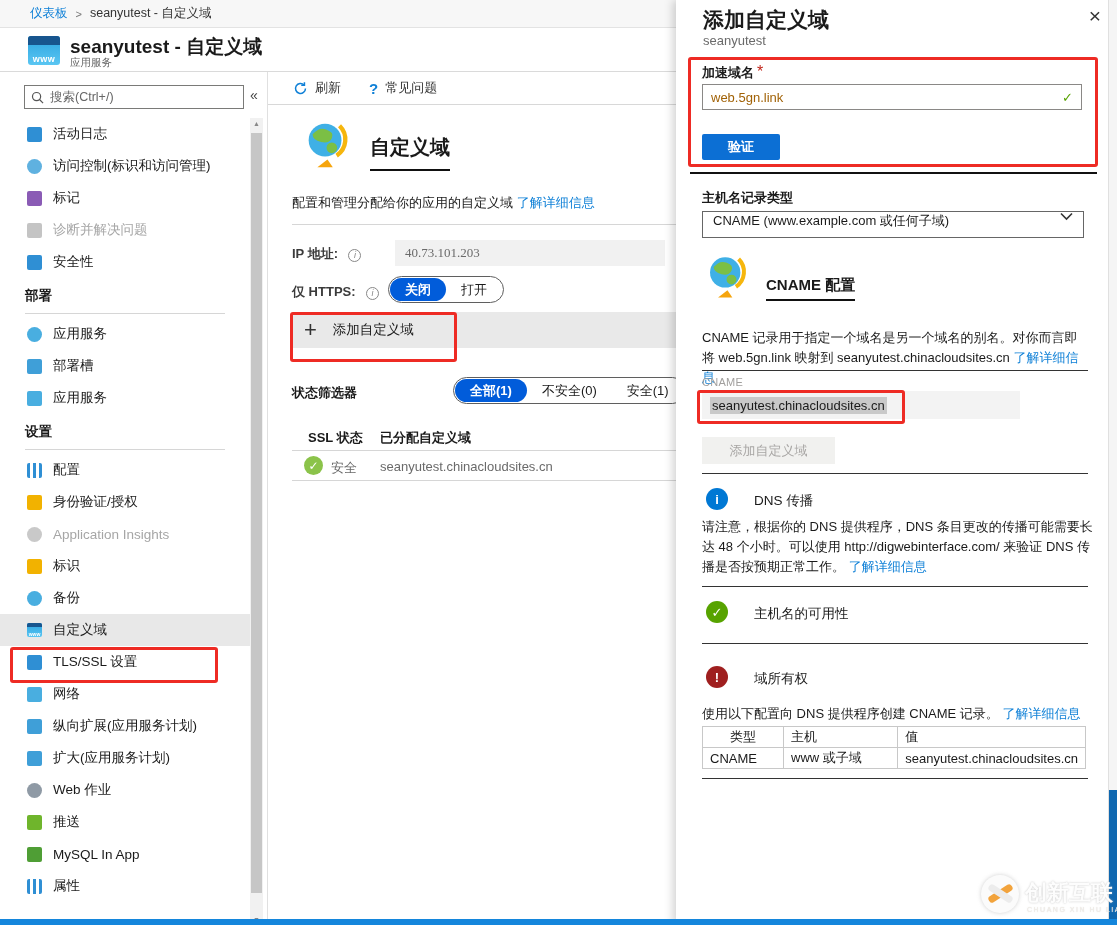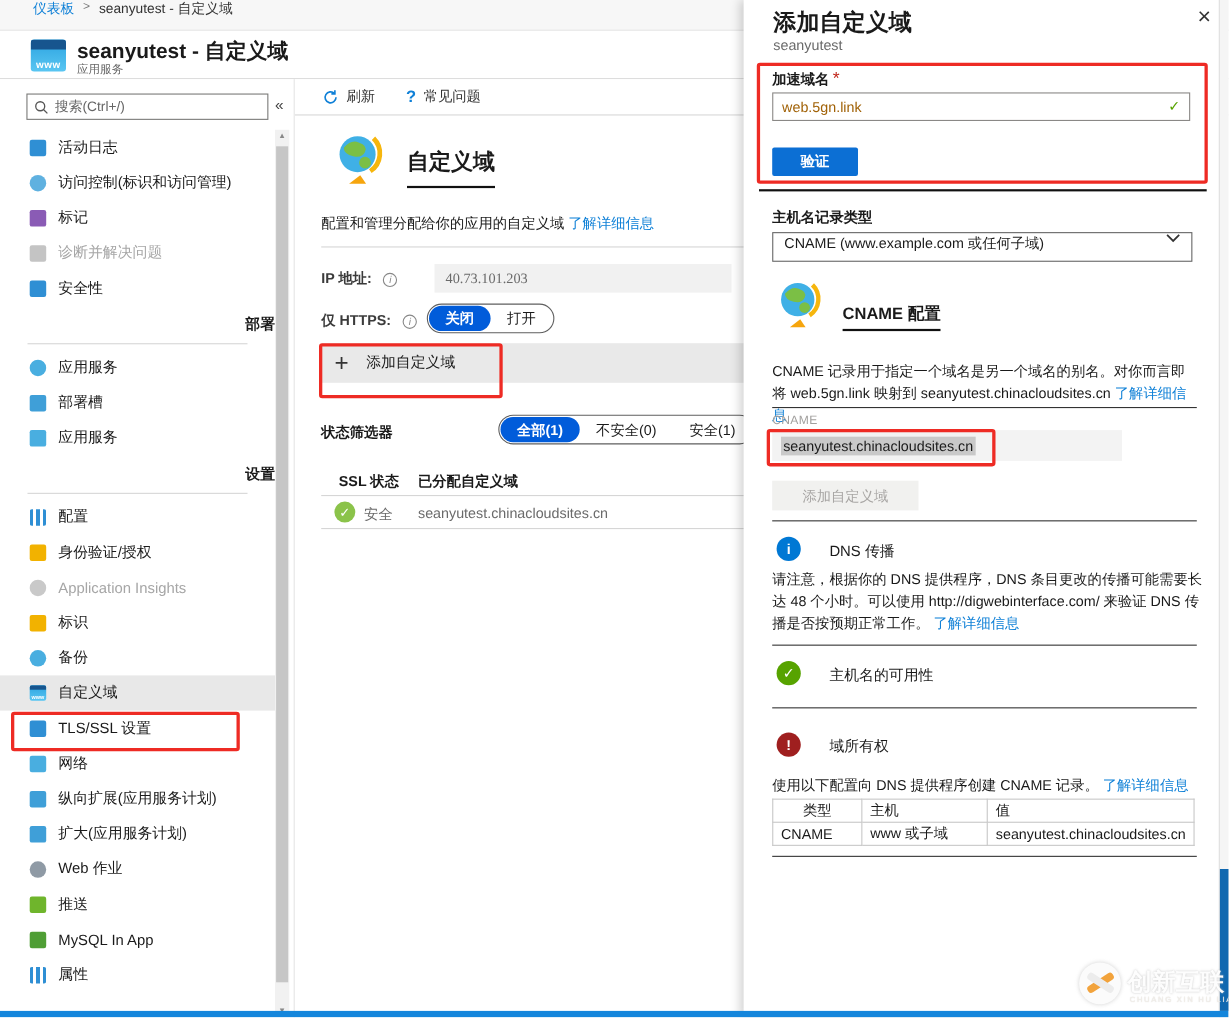--- a/index.html
+++ b/index.html
@@ -1,21 +1,21 @@
 <!DOCTYPE html>
 <html><head>
 <meta charset="utf-8">
 <style>
 * { box-sizing: border-box; margin: 0; padding: 0; }
 body { font-family: "Liberation Sans", "DejaVu Sans", sans-serif; background:#fff; }
 .stage { position:relative; width:1117px; height:925px; background:#fff; overflow:hidden; }
 .abs { position:absolute; }
 
 
-.crumbbar { position:absolute; top:0; left:0; width:100%; height:28px; background:#f7f7f7; border-bottom:1px solid #e3e3e3; font-size:12.5px; display:flex; align-items:flex-start; padding-left:30px; }
+.crumbbar { position:absolute; top:0; left:0; width:100%; height:28px; background:#f7f7f7; border-bottom:1px solid #e3e3e3; font-size:12.5px; display:flex; align-items:center; padding-left:30px; }
 .crumb-link { color:#0f80d7; cursor:pointer; }
 .crumb-sep { color:#777; margin:0 8px; font-size:11px; }
 .crumb-cur { color:#333; }
 
 
 .header { position:absolute; top:28px; left:0; width:100%; height:44px; background:#fff; border-bottom:1px solid #dadada; }
 .appsvc-ic { position:absolute; left:28px; top:8px; width:32px; height:29px; border-radius:3px; background:linear-gradient(180deg,#2ba3e0,#5ac6f2); overflow:hidden; }
 .appsvc-ic .bar { position:absolute; top:0; left:0; right:0; height:9px; background:#17558e; }
 .appsvc-ic .www { position:absolute; bottom:1px; width:100%; text-align:center; color:#fff; font-size:9px; font-weight:bold; letter-spacing:.5px; }
 .htitle { position:absolute; left:70px; top:6px; font-size:19px; font-weight:700; color:#1a1a1a; }
@@ -26,21 +26,21 @@
 .searchbox { position:absolute; left:24px; top:13px; width:220px; height:24px; border:1px solid #7a7a78; background:#fff; display:flex; align-items:center; padding:0 6px; }
 .searchbox input { border:none; outline:none; flex:1; font-size:12.5px; color:#333; font-family:inherit; margin-left:6px; background:transparent; }
 .searchbox input::placeholder { color:#666; }
 .collapse { position:absolute; left:250px; top:15px; font-size:14px; color:#444; cursor:pointer; }
 .menu { position:absolute; left:0; top:46px; width:250px; bottom:0; overflow:hidden; }
 .mi { height:32px; display:flex; align-items:center; padding-left:27px; font-size:13.5px; color:#1a1a1a; cursor:pointer; }
 .mi.sel { background:#e8e8e8; }
 .mi.dis { color:#a6a6a6; cursor:default; }
 .mic { width:15px; height:15px; margin-right:11px; flex:0 0 15px; border-radius:2px; }
 .mic.circle { border-radius:50%; }
-.msec { height:40px; padding:8px 0 0 25px;text-align:right; }
+.msec { height:40px; padding:8px 0 0 25px; }
 .mseclabel { font-size:13.5px; font-weight:700; color:#1a1a1a; }
 .msechr { margin:8px 25px 0 0; border-top:1px solid #d6d6d6; }
 .mini-www { width:15px; height:14px; margin-right:11px; flex:0 0 15px; border-radius:2px; background:linear-gradient(180deg,#2ba3e0,#5ac6f2); position:relative; overflow:hidden; }
 .mini-www i { position:absolute; top:0; left:0; right:0; height:4px; background:#17558e; }
 .mini-www b { position:absolute; bottom:0; width:100%; text-align:center; color:#fff; font-size:5px; font-weight:bold; font-style:normal; }
 .sbar { position:absolute; left:250px; top:46px; width:13px; bottom:0; background:#f1f1f1; }
 .sbar .thumb { position:absolute; left:1px; top:15px; width:11px; height:760px; background:#c6c6c6; }
 .sbar .ar { position:absolute; left:0; width:13px; text-align:center; font-size:7px; color:#888; }
 
 

